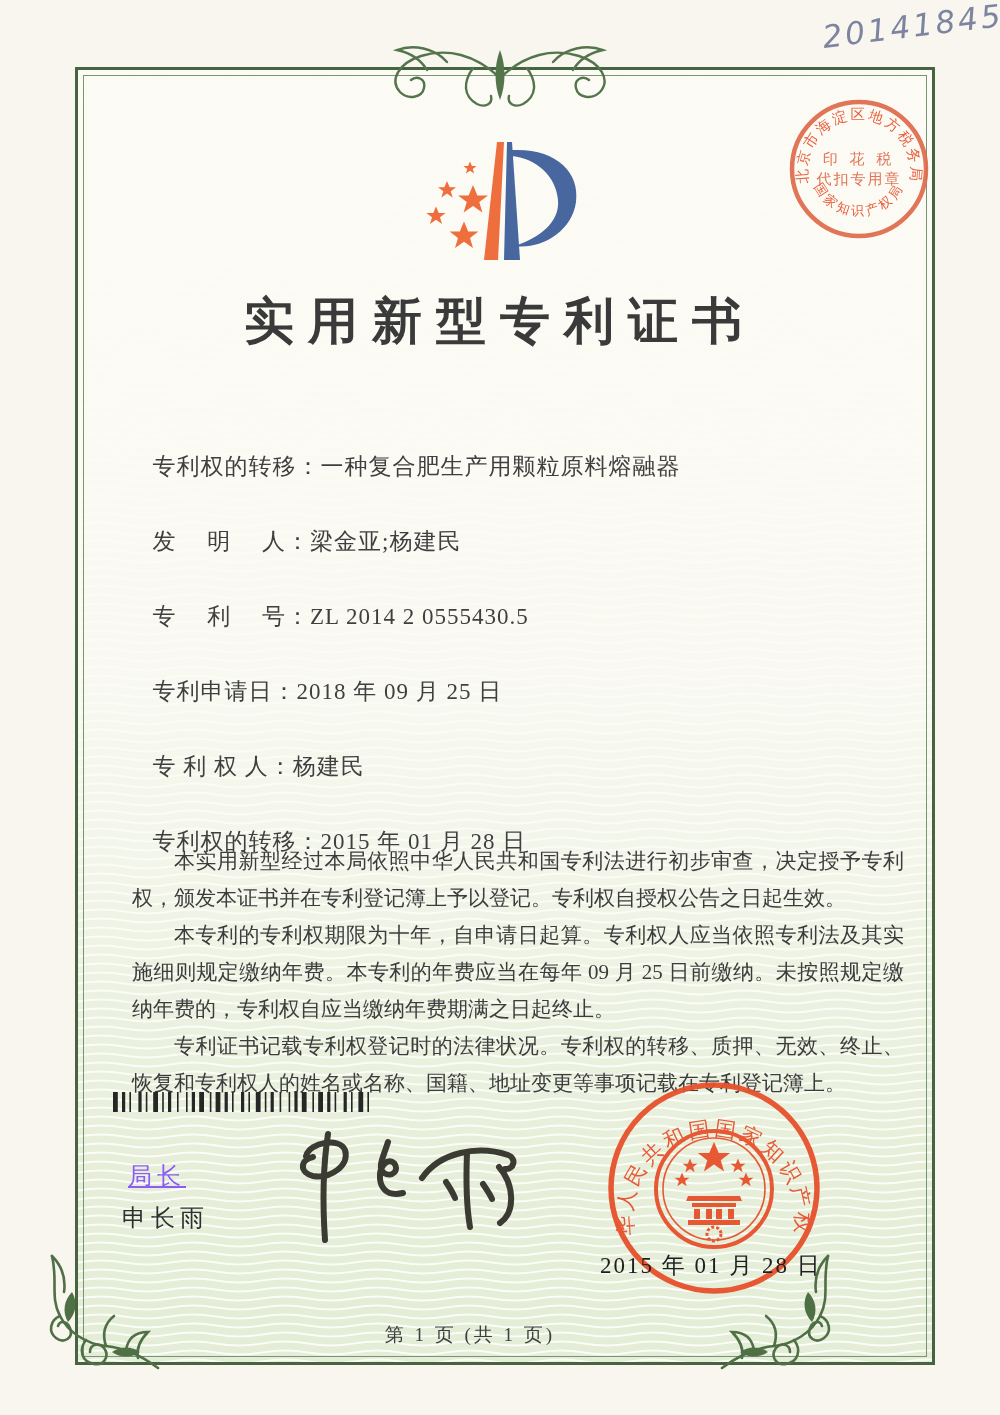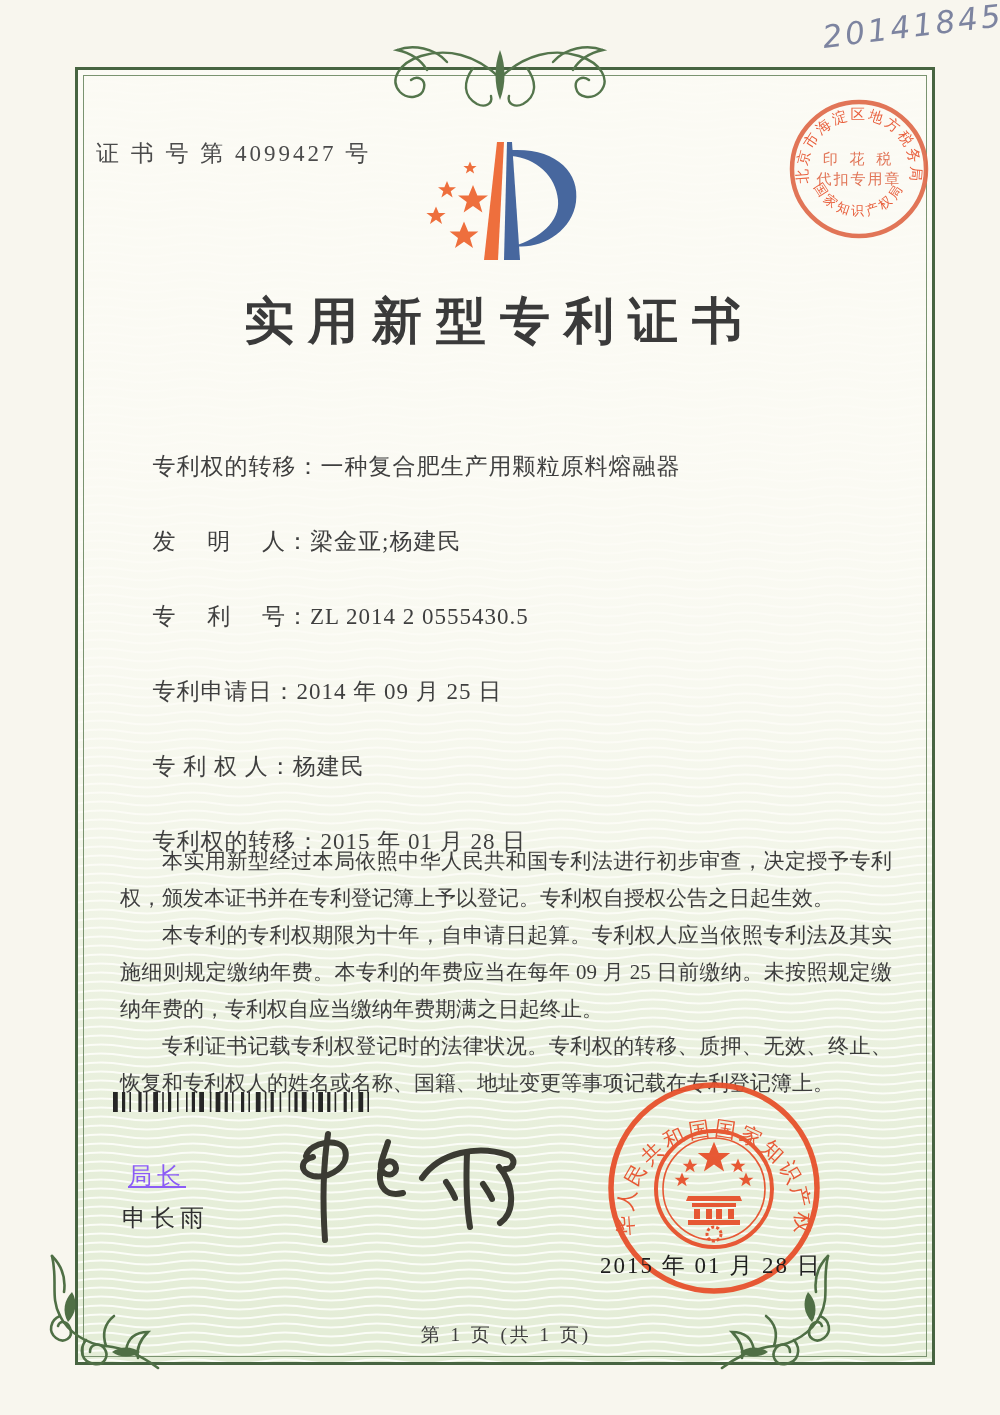--- a/index.html
+++ b/index.html
@@ -30,39 +30,39 @@
   .cert-no{left:96px;top:138px;font-size:23px;letter-spacing:3px;color:#4b4b4b;z-index:4;}
 
   .title{left:0;top:288px;width:1000px;text-align:center;font-size:50px;font-weight:600;
          letter-spacing:14px;color:#3a3a3a;z-index:4;}
 
   .fields{left:118px;top:425px;width:780px;z-index:4;}
   .field-row{position:absolute;left:0;width:780px;font-size:23px;white-space:pre;color:#3f3f3f;}
   .field-label{letter-spacing:1px;}
   .field-value{letter-spacing:1px;text-align:center;}
 
-  .paras{left:120px;top:843px;width:772px;z-index:4;font-size:21px;line-height:37px;
+  .paras{left:132px;top:843px;width:772px;z-index:4;font-size:21px;line-height:37px;
          text-align:justify;color:#3c3c3c;}
   .paras p{margin:0;text-indent:2em;}
 
   .barcode{left:113px;top:1092px;width:265px;height:20px;z-index:4;}
 
   .issuer-title{left:128px;top:1160px;font-family:"Liberation Sans","DejaVu Sans",sans-serif;
                 font-size:24px;letter-spacing:5px;color:#8b5cf6;z-index:4;text-decoration:underline;}
   .issuer-name{left:122px;top:1202px;font-family:"Liberation Sans","DejaVu Sans",sans-serif;
                font-size:24px;letter-spacing:5px;color:#2f2f2f;z-index:4;text-align:center;}
   .signature{left:262px;top:1120px;z-index:4;}
 
   .tax-stamp{left:784px;top:94px;z-index:5;opacity:0.92;}
   .office-seal{left:594px;top:1068px;z-index:4;opacity:0.95;}
   .seal-date{left:600px;top:1250px;width:230px;font-size:23px;letter-spacing:2px;
              color:#1e1e1e;z-index:6;}
 
   .footer{left:0;top:1322px;width:940px;text-align:center;font-size:19px;letter-spacing:3px;
-          color:#3e3e3e;z-index:6;padding-left:36px;}
+          color:#3e3e3e;z-index:6;}
 
   .ornament-top{left:355px;top:38px;z-index:3;}
   .ornament-bl{left:42px;top:1252px;z-index:3;}
   .ornament-br{left:718px;top:1252px;z-index:3;}
   .logo{left:420px;top:128px;z-index:4;}
 
   .seal-arc-text{font-family:"Liberation Serif",serif;fill:#e7512c;}
 </style>
 </head>
 <body>
@@ -117,21 +117,20 @@
         <path d="M44,88 C36,98 40,110 52,112 C62,114 68,104 62,96 C57,90 48,92 48,100"></path>
         <path d="M10,4 C20,14 24,26 22,40"></path>
         <path d="M64,94 C60,82 62,72 72,64"></path>
         <path d="M84,98 C86,86 94,80 106,80 C98,88 94,96 96,106"></path>
       </g>
       <path d="M30,40 C22,48 20,60 26,70 C34,62 36,50 30,40 Z" fill="#4f6f45"></path>
       <path d="M70,100 C78,94 90,94 98,100 C90,106 78,106 70,100 Z" fill="#4f6f45"></path>
     </g>
   </svg>
 
-  <div class="abs cert-no">证 书 号 第 4099427 号</div>
 
   <svg class="abs logo" width="175" height="160" viewBox="0 0 175 160">
     <g fill="#ee6f3d">
       <path transform="translate(50,40) scale(0.55)" d="M0,-12 3.5,-3.7 12,-3.7 5,1.6 7.5,10 0,4.8 -7.5,10 -5,1.6 -12,-3.7 -3.5,-3.7 Z"></path>
       <path transform="translate(27,62) scale(0.75)" d="M0,-12 3.5,-3.7 12,-3.7 5,1.6 7.5,10 0,4.8 -7.5,10 -5,1.6 -12,-3.7 -3.5,-3.7 Z"></path>
       <path transform="translate(53,72) scale(1.25)" d="M0,-12 3.5,-3.7 12,-3.7 5,1.6 7.5,10 0,4.8 -7.5,10 -5,1.6 -12,-3.7 -3.5,-3.7 Z"></path>
       <path transform="translate(16,88) scale(0.8)" d="M0,-12 3.5,-3.7 12,-3.7 5,1.6 7.5,10 0,4.8 -7.5,10 -5,1.6 -12,-3.7 -3.5,-3.7 Z"></path>
       <path transform="translate(44,108) scale(1.2)" d="M0,-12 3.5,-3.7 12,-3.7 5,1.6 7.5,10 0,4.8 -7.5,10 -5,1.6 -12,-3.7 -3.5,-3.7 Z"></path>
     </g>
     <path d="M77,14 L84,14 L78,132 L64,132 Z" fill="#ee6f3d"></path>
@@ -161,21 +160,21 @@
     <div class="field-row" style="top:0">
       <span class="field-label">专利权的转移：</span><span class="field-value">一种复合肥生产用颗粒原料熔融器</span>
     </div>
     <div class="field-row" style="top:75px">
       <span class="field-label">发　 明　 人：</span><span class="field-value">梁金亚;杨建民</span>
     </div>
     <div class="field-row" style="top:150px">
       <span class="field-label">专　 利　 号：</span><span class="field-value">ZL 2014 2 0555430.5</span>
     </div>
     <div class="field-row" style="top:225px">
-      <span class="field-label">专利申请日：</span><span class="field-value">2014 年 09 月 25 日</span>
+      <span class="field-label">专利申请日：</span><span class="field-value">2018 年 09 月 25 日</span>
     </div>
     <div class="field-row" style="top:300px">
       <span class="field-label">专 利 权 人：</span><span class="field-value">杨建民</span>
     </div>
     <div class="field-row" style="top:375px">
       <span class="field-label">专利权的转移：</span><span class="field-value">2015 年 01 月 28 日</span>
     </div>
   </div>
 
   <div class="abs paras">

